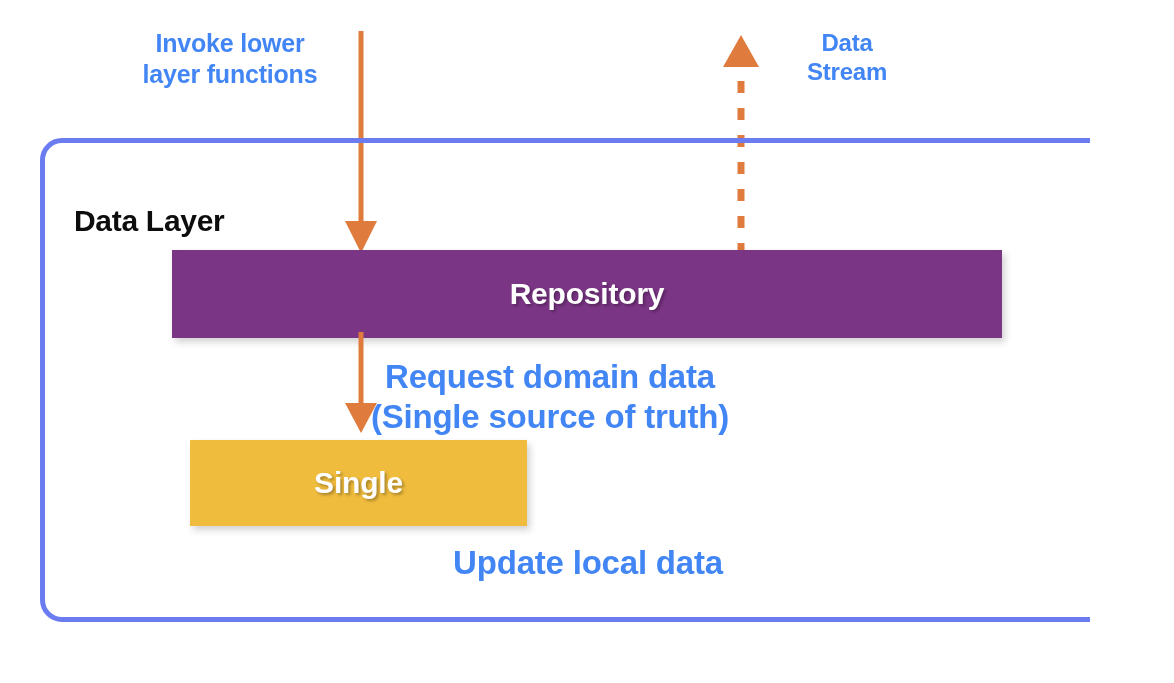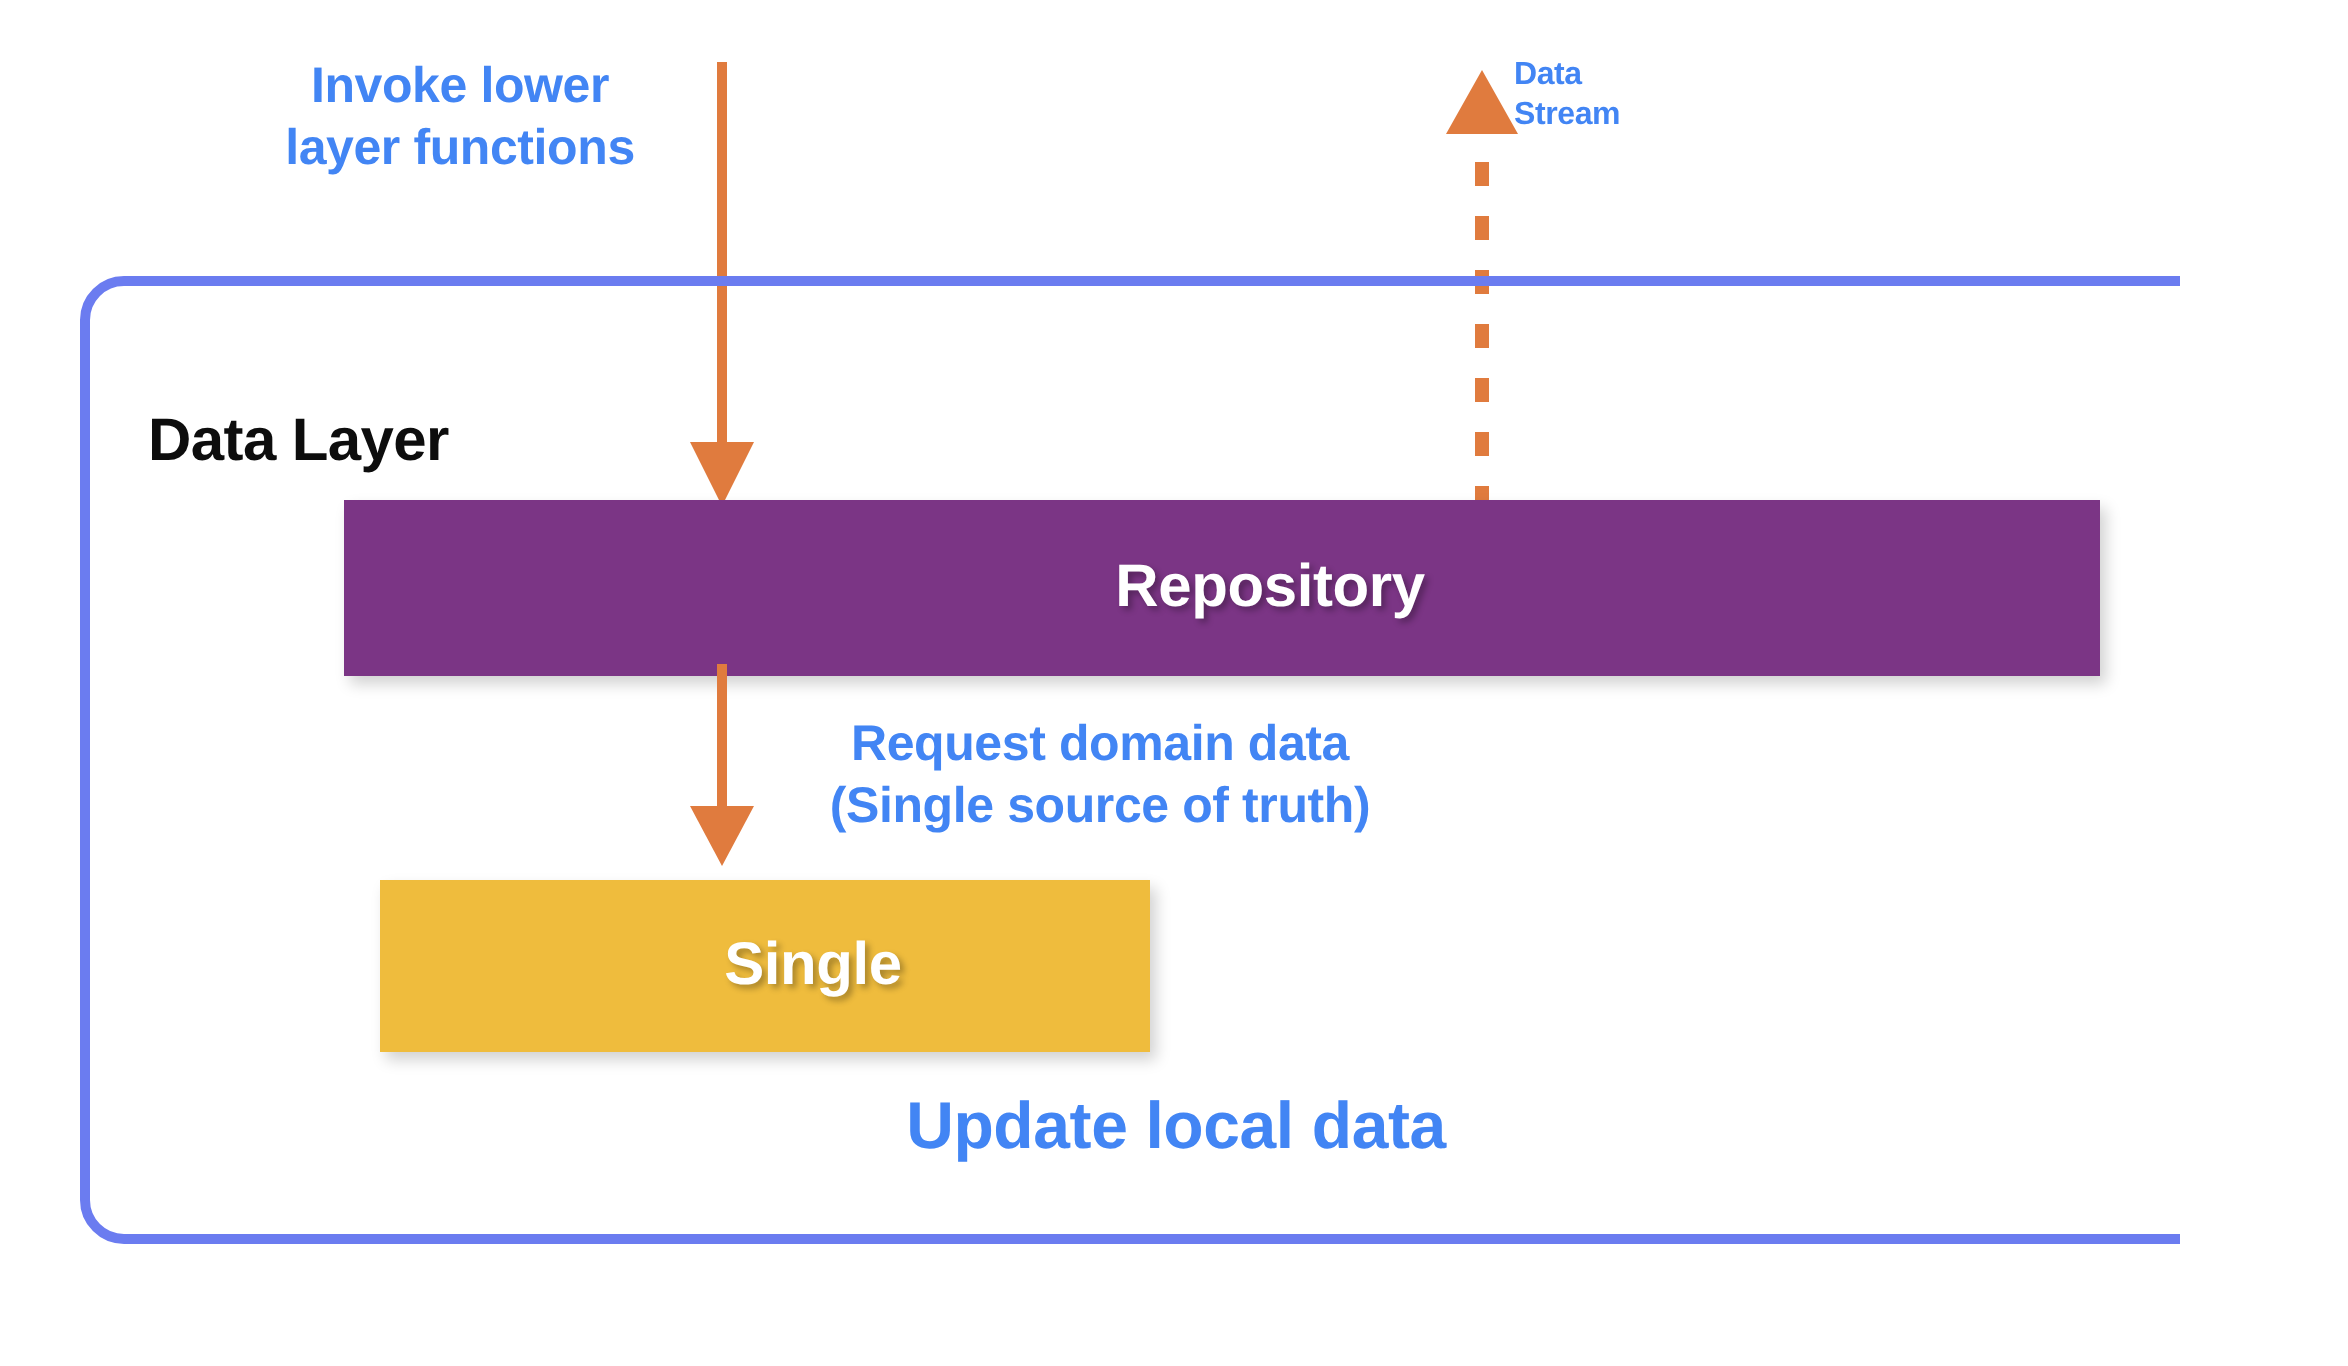--- a/index.html
+++ b/index.html
@@ -33,28 +33,28 @@
     left: 84px;
     top: 28px;
     width: 292px;
     font-size: 25px;
     text-align: center;
   }
   #label-datastream {
     left: 757px;
     top: 28px;
     width: 180px;
-    font-size: 16px;
-    text-align: left;
+    font-size: 24px;
+    text-align: center;
   }
   #label-request {
     left: 367px;
     top: 357px;
     width: 366px;
-    font-size: 25px;
+    font-size: 33px;
     text-align: center;
   }
   #label-update {
     left: 428px;
     top: 543px;
     width: 320px;
     font-size: 33px;
     text-align: center;
   }
 
@@ -81,21 +81,20 @@
     margin-top: 46px;
   }
 
   
   .component-box {
     position: absolute;
     display: flex;
     align-items: center;
     justify-content: center;
     box-shadow: 3px 4px 7px rgba(0,0,0,0.18);
-    padding-left: 48px;
   }
   .component-box .component-label {
     color: #ffffff;
     font-weight: bold;
     font-size: 30px;
     letter-spacing: -0.2px;
     text-shadow: 2px 2px 3px rgba(0,0,0,0.30);
   }
   #box-repository {
     left: 172px;

